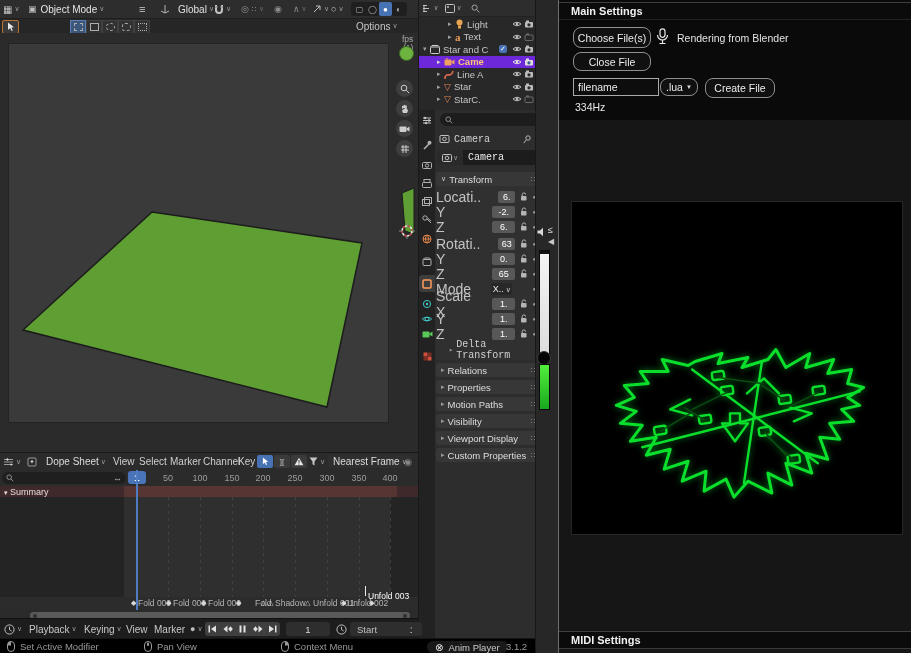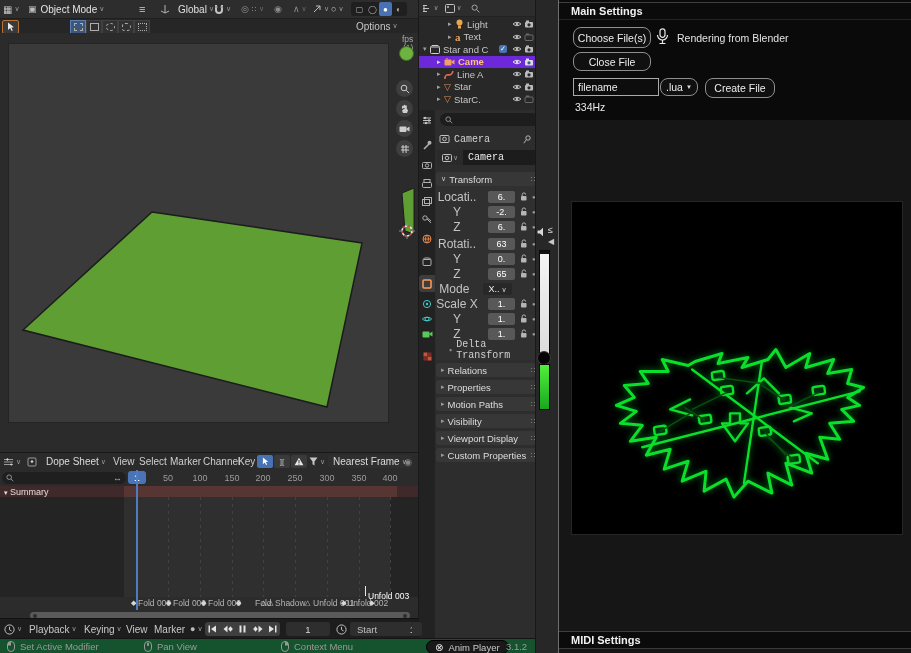--- a/index.html
+++ b/index.html
@@ -36,21 +36,21 @@
   .ol-cam{position:absolute;right:2px;top:2px;}
   
   #props{position:absolute;left:418px;top:110px;width:117px;height:528px;background:#2d2d2d;border-left:1px solid #191919;}
   #tabcol{position:absolute;left:0;top:0;width:16px;height:528px;background:#222;}
   .tab{position:absolute;left:0;width:16px;height:17px;display:flex;align-items:center;justify-content:center;}
   .tab.active{background:#3d3d3d;border-radius:3px 0 0 3px;}
   .pan{position:absolute;left:17px;width:100px;}
   .phead{height:14px;background:#373737;border-radius:3px;display:flex;align-items:center;color:#dedede;font-size:9.5px;padding:0 3px;}
   .drag{margin-left:auto;color:#8a8a8a;font-size:8px;letter-spacing:-1px;}
   .trow{position:absolute;left:17px;width:100px;height:13px;display:flex;align-items:center;}
-  .tlabel{width:42px;text-align:center;color:#c3c3c3;font-size:12px;padding-right:10px;}
+  .tlabel{width:42px;text-align:left;color:#c3c3c3;font-size:14px;padding-right:20px;}
   .tval{width:27px;height:12px;background:#585858;border-radius:2px;color:#fff;font-size:9px;text-align:center;line-height:12px;}
   .tval.dd{width:34px;background:#282828;color:#ececec;}
   .tdot{color:#9a9a9a;font-size:6px;margin-left:4px;}
   .tlock{margin-left:5px;}
   
   #dope{position:absolute;left:0;top:452px;width:418px;height:166px;background:#2b2b2b;border-top:1px solid #191919;}
   .menu{position:absolute;top:0;height:17px;display:flex;align-items:center;color:#cfcfcf;font-size:10px;}
   .toggle{position:absolute;top:2px;width:16px;height:13px;background:#3a3a3a;border-radius:2px;display:flex;align-items:center;justify-content:center;}
   .toggle.on{background:#4772b3;}
   #ds-search{position:absolute;left:2px;top:19px;width:116px;height:12px;background:#1f1f1f;border-radius:6px;display:flex;align-items:center;padding:0 4px;}
@@ -70,21 +70,21 @@
   #mk-tick{position:absolute;left:365px;top:-11px;width:1px;height:10px;background:#e8e8e8;}
   #ds-scroll{position:absolute;left:30px;top:159px;width:380px;height:7px;background:#5a5a5a;border-radius:4px;}
   .sdot{position:absolute;top:1.5px;width:4px;height:4px;border-radius:50%;background:#2e2e2e;}
   
   #playbar{position:absolute;left:0;top:618px;width:418px;height:20px;background:#1d1d1d;border-top:1px solid #111;}
   #playbar .it{position:absolute;top:0;height:20px;display:flex;align-items:center;color:#c9c9c9;font-size:10px;}
   #transport{position:absolute;left:205px;top:3px;width:75px;height:14px;background:#3f3f3f;border-radius:3px;display:flex;}
   .tpb{width:15px;height:14px;display:flex;align-items:center;justify-content:center;}
   .field{position:absolute;top:3px;height:14px;background:#2e2e2e;border-radius:3px;color:#d8d8d8;font-size:9.5px;display:flex;align-items:center;justify-content:center;}
   
-  #statusbar{position:absolute;left:0;top:638px;width:535px;height:15px;background:#14532d;border-top:1px solid #151515;color:#9a9a9a;font-size:9.5px;}
+  #statusbar{position:absolute;left:0;top:638px;width:535px;height:15px;background:#000000;border-top:1px solid #151515;color:#9a9a9a;font-size:9.5px;}
   #statusbar .it{position:absolute;top:0;height:15px;display:flex;align-items:center;}
   #player-pill{position:absolute;left:426px;top:1px;height:12px;padding:0 8px;background:#191919;border:1px solid #000;border-radius:7px;display:flex;align-items:center;color:#c9c9c9;}
   
   #volstrip{position:absolute;left:535px;top:0;width:23px;height:653px;background:#272727;border-left:1px solid #181818;}
   #vtrack{position:absolute;left:3px;top:250px;width:9px;height:103px;background:linear-gradient(#f4f4f4,#dcdcdc);border:1px solid #0a0a0a;}
   #vknob{position:absolute;left:1px;top:351px;width:12px;height:12px;border-radius:50%;background:#050505;border:1px solid #3c3c3c;}
   #vmeter{position:absolute;left:3px;top:364px;width:9px;height:44px;background:linear-gradient(180deg,#52ef3c,#17a81e);border:1px solid #0a0a0a;}
   
   #apppanel{position:absolute;left:558px;top:0;width:353px;height:653px;background:#161616;border-left:1px solid #6f6f6f;}
   #ap-form{position:absolute;left:0;top:0;width:353px;height:120px;background:#0a0a0a;}

